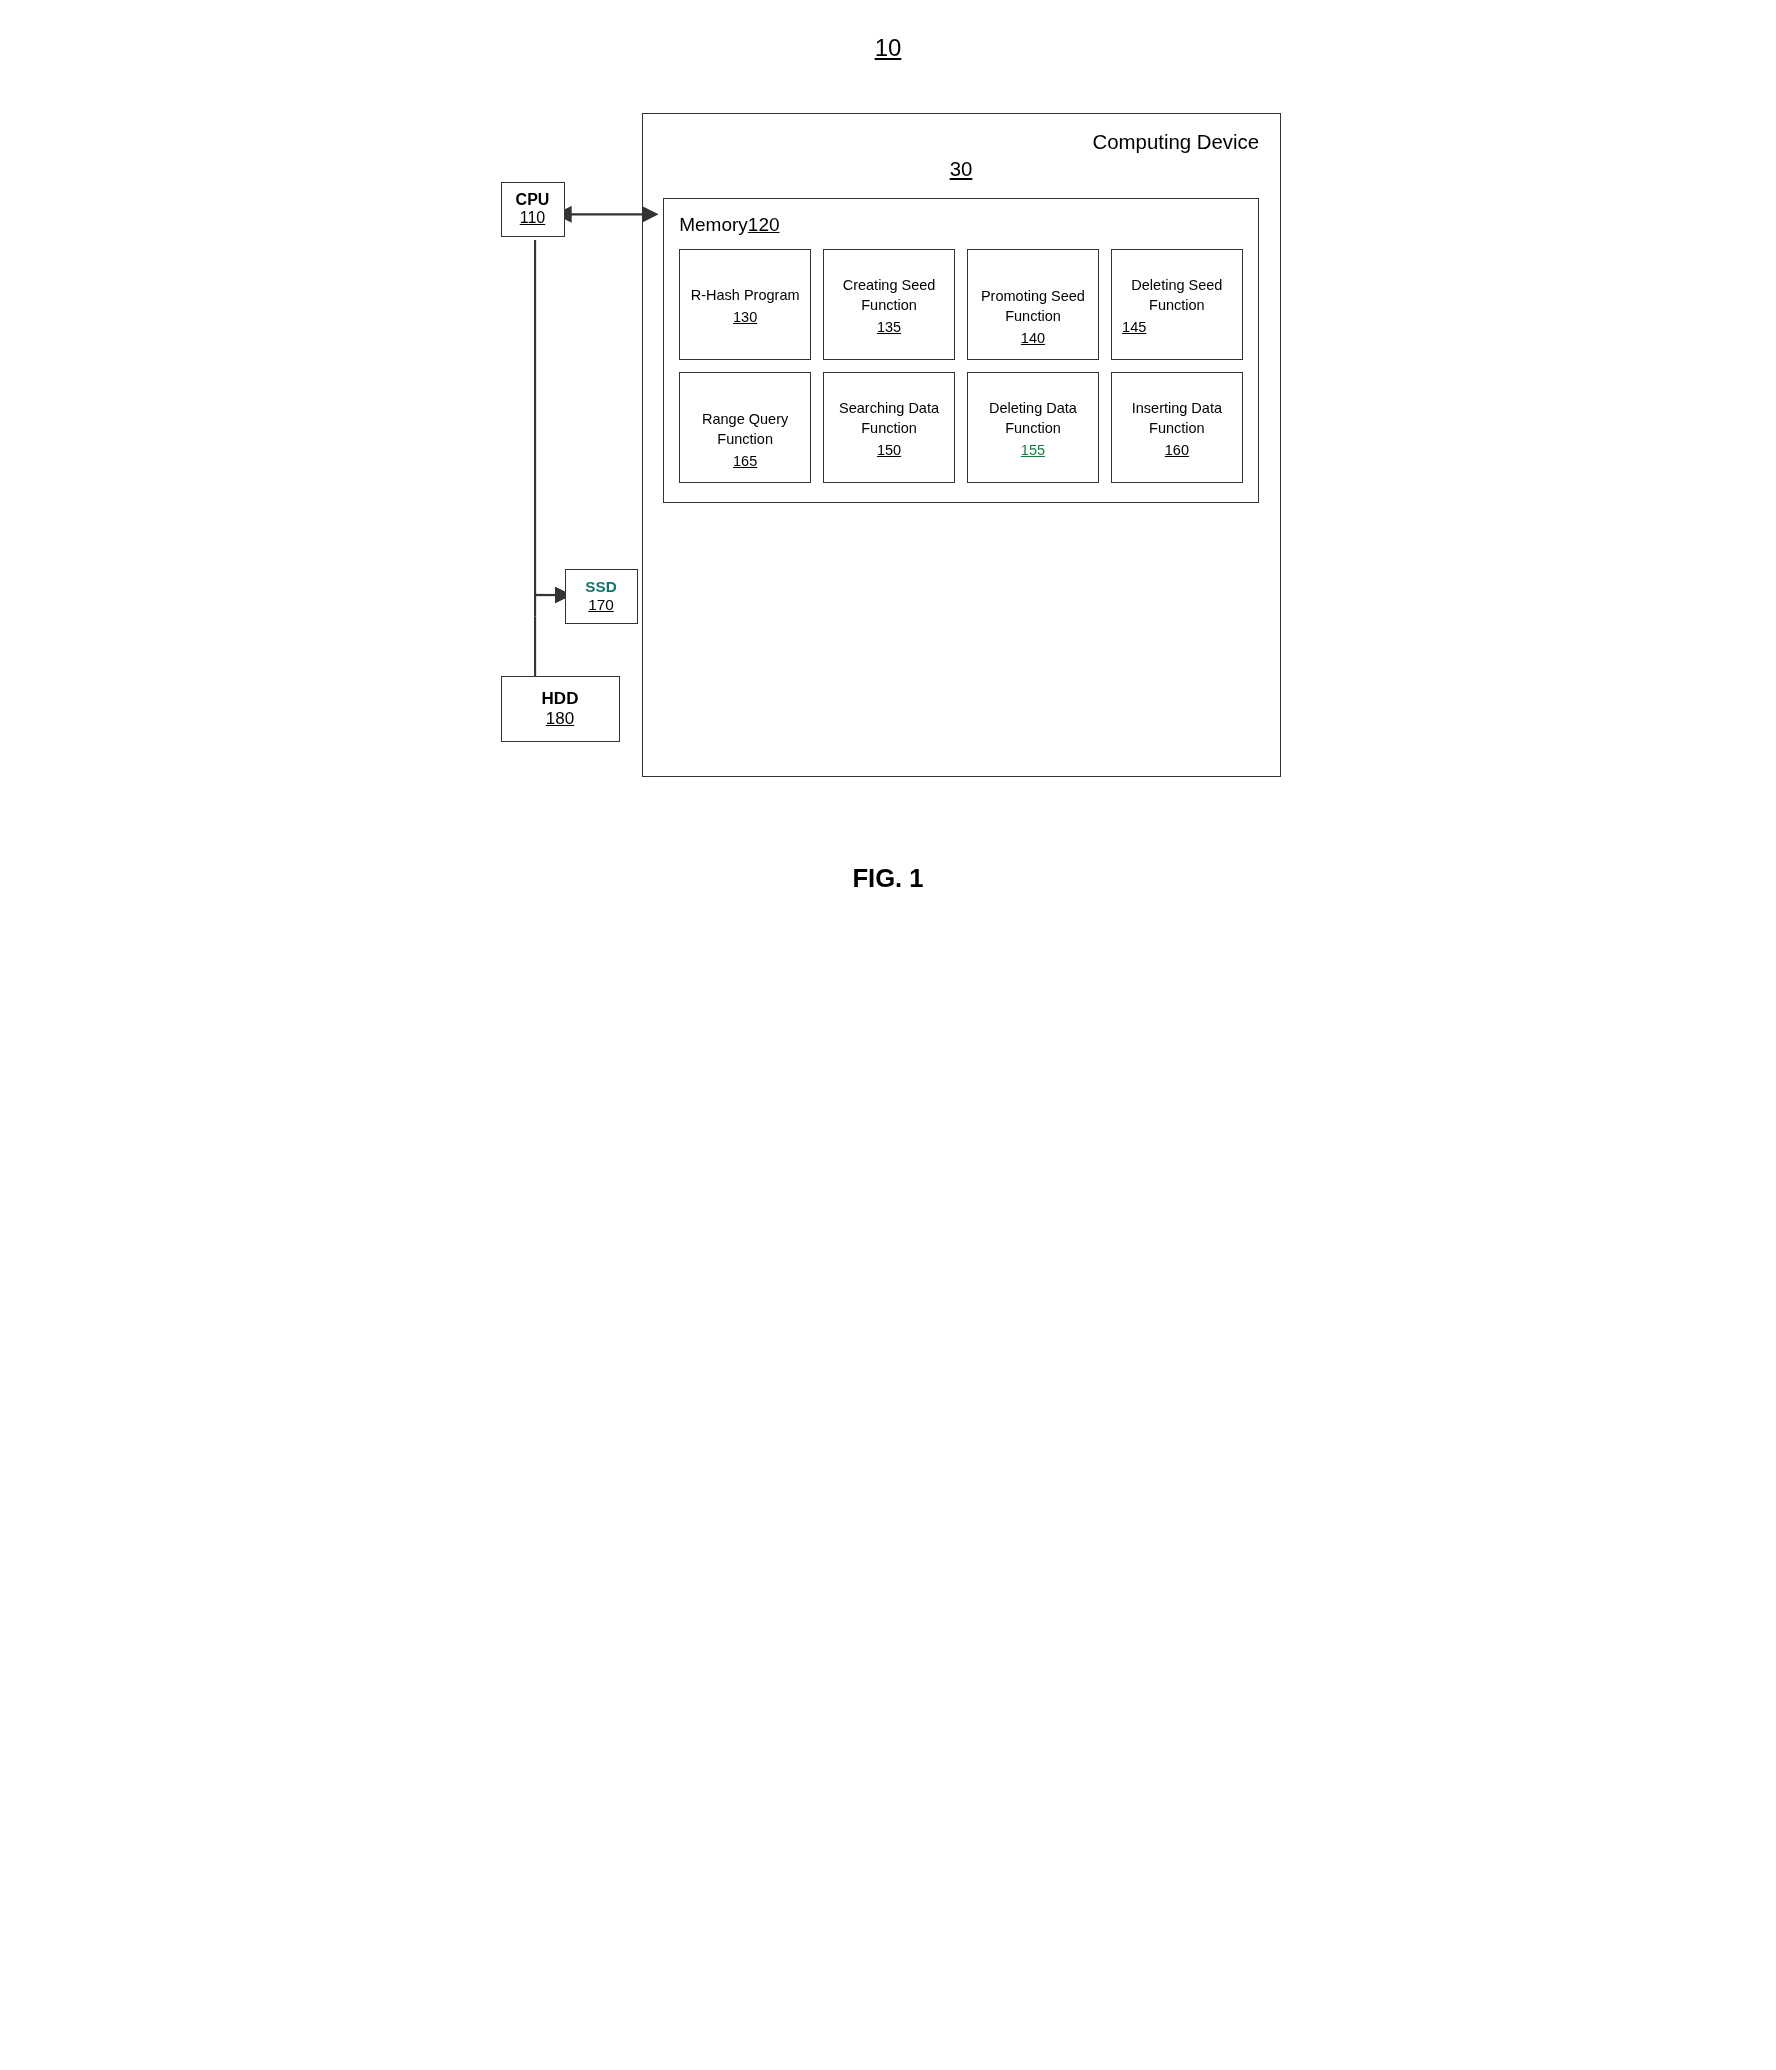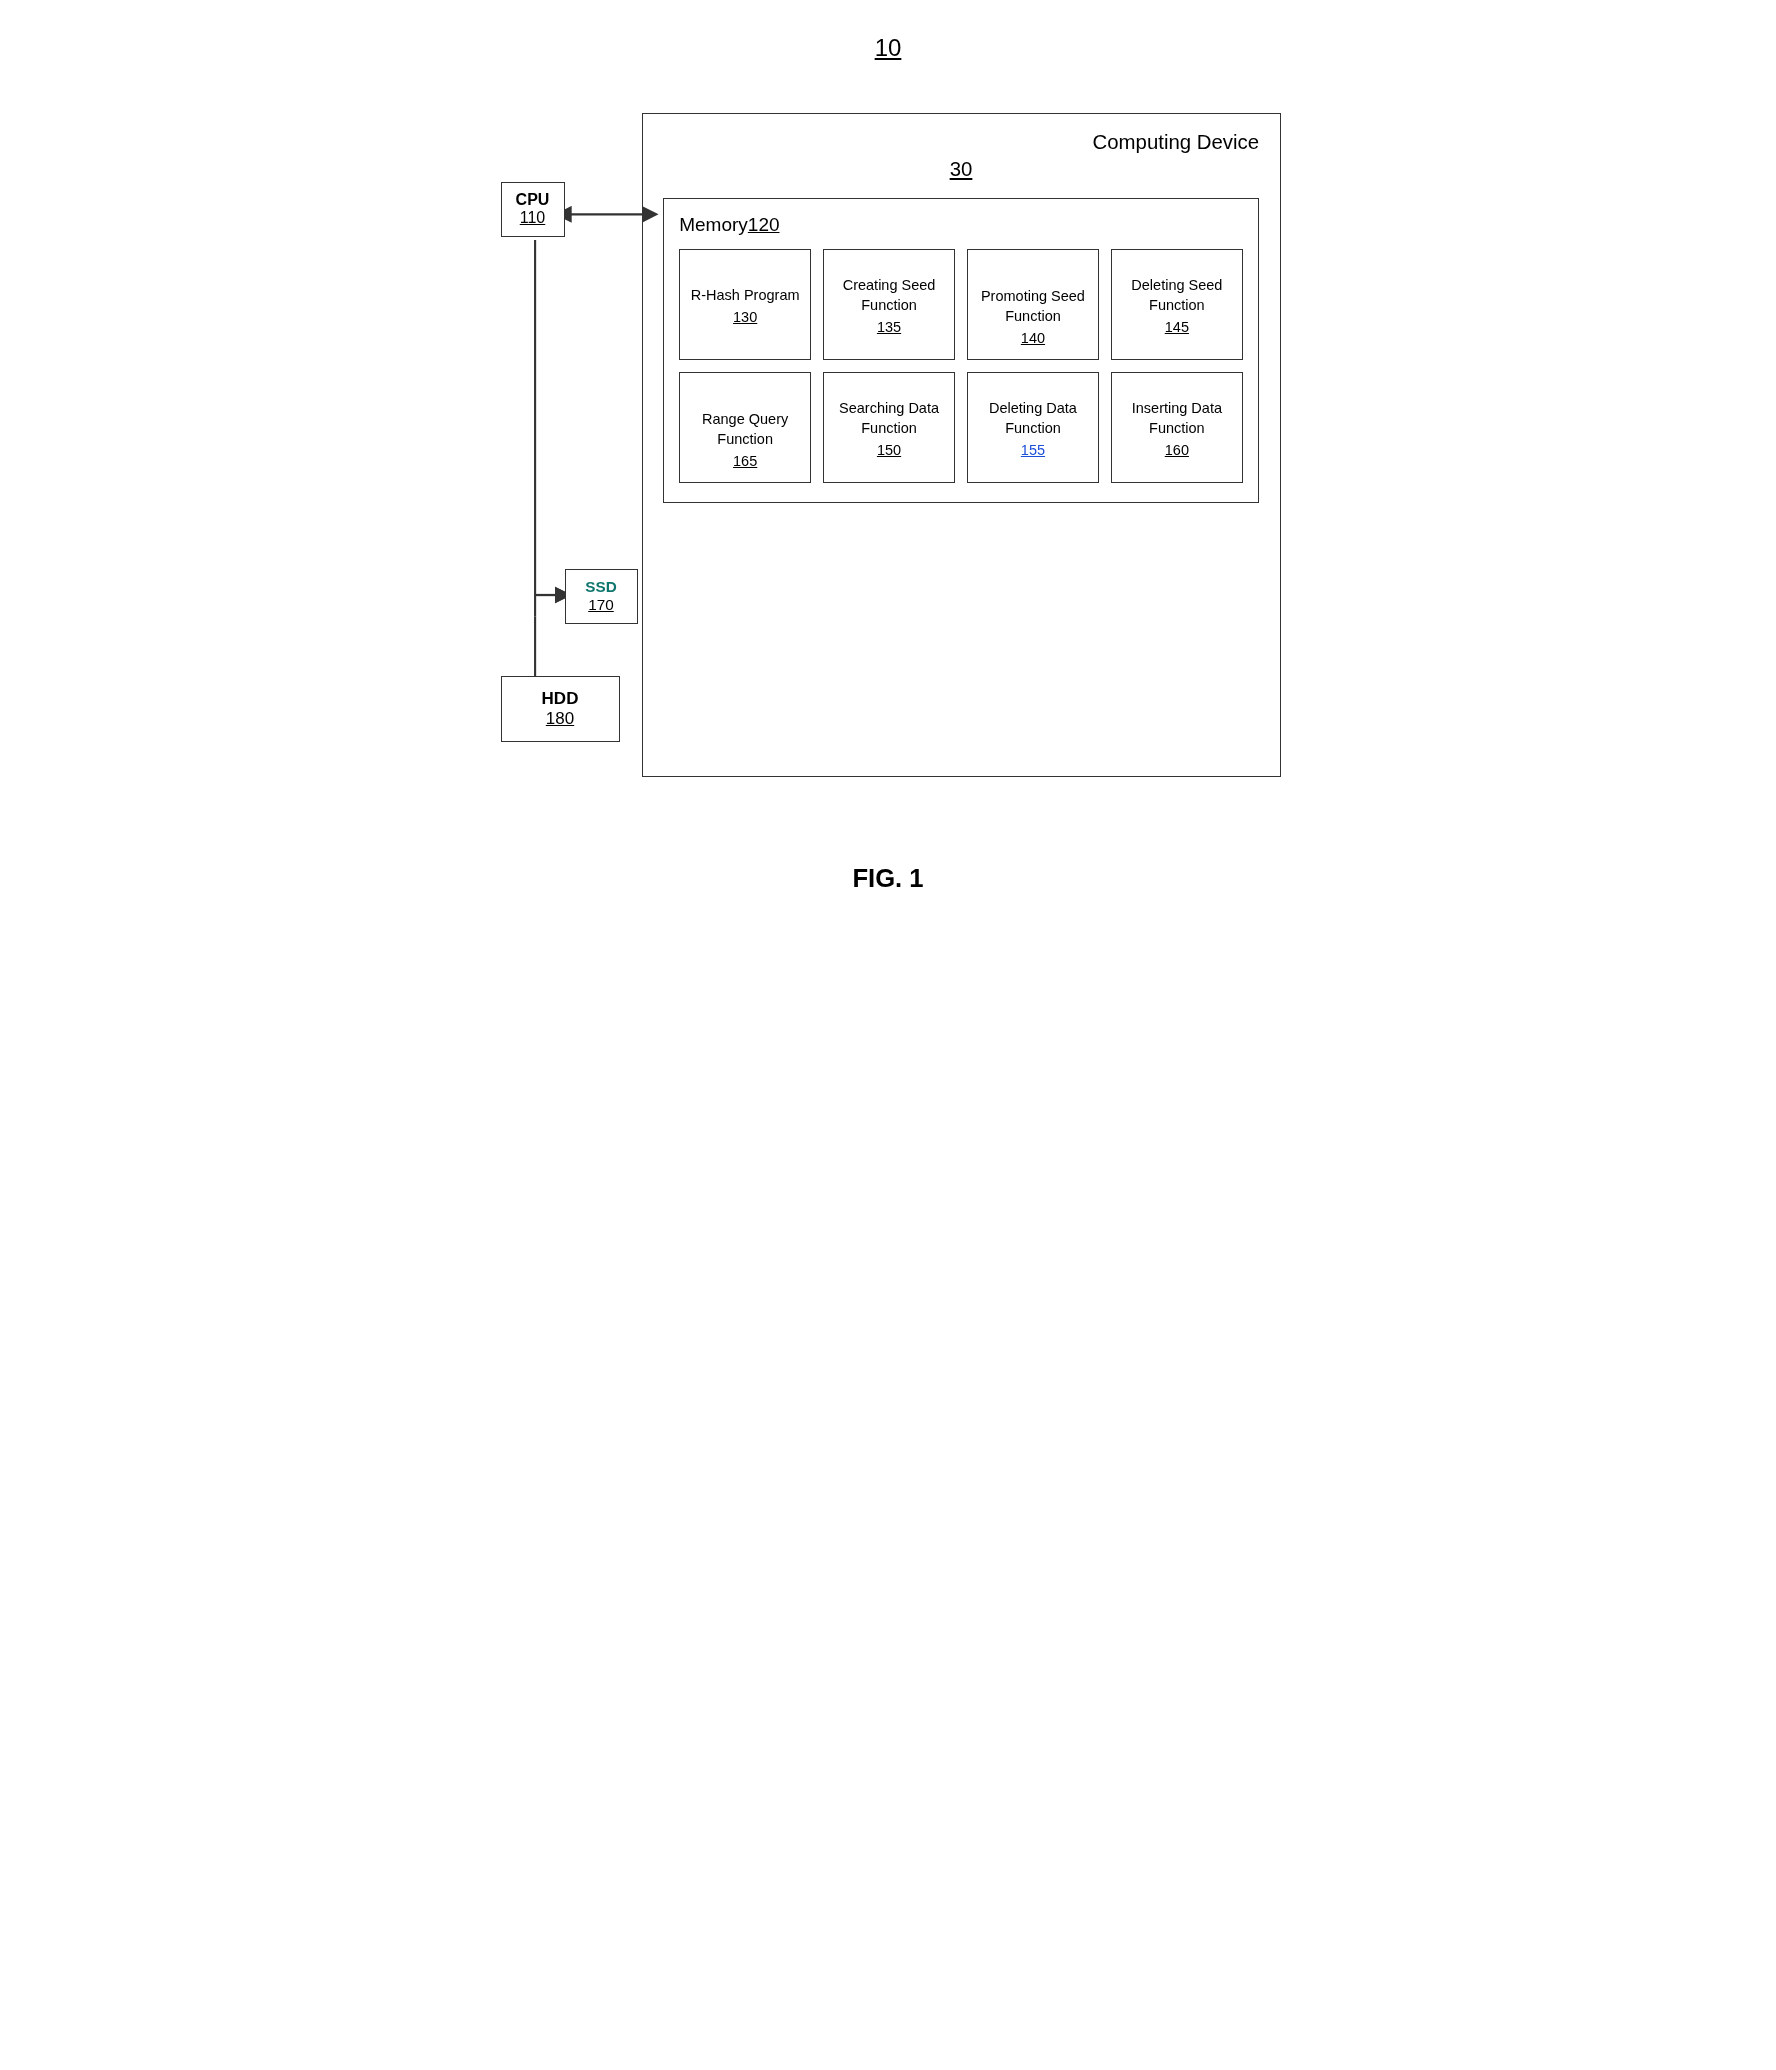--- a/index.html
+++ b/index.html
@@ -142,42 +142,42 @@
         <div style="border:1.7px solid #333; padding:13.6px 10.2px; text-align:center; display:flex; flex-direction:column; align-items:center; justify-content:center; min-height:111px;">
           <span style="font-size:14.5px; line-height:1.4; color:#000;">Creating Seed Function</span>
           <span style="font-size:14.5px; text-decoration:underline; color:#000; display:block; margin-top:3.4px;">135</span>
         </div>
 
         <div style="border:1.7px solid #333; padding:13.6px 10.2px; text-align:center; display:flex; flex-direction:column; align-items:center; justify-content:flex-end; min-height:111px;">
           <span style="font-size:14.5px; line-height:1.4; color:#000;">Promoting Seed Function</span>
           <span style="font-size:14.5px; text-decoration:underline; color:#000; display:block; margin-top:3.4px;">140</span>
         </div>
 
-        <div style="border:1.7px solid #333; padding:13.6px 10.2px; text-align:center; display:flex; flex-direction:column; align-items:center; justify-content:center; min-height:111px;">
+        <div style="border:1.7px solid #333; padding:13.6px 10.2px; text-align:center; display:flex; flex-direction:column; align-items:flex-start; justify-content:center; min-height:111px;">
           <span style="font-size:14.5px; line-height:1.4; color:#000;">Deleting Seed Function</span>
           <span style="font-size:14.5px; text-decoration:underline; color:#000; display:block; margin-top:3.4px;">145</span>
         </div>
 
       </div>
 
       <div style="display:grid; grid-template-columns: 1fr 1fr 1fr 1fr; gap:12px;">
 
         <div style="border:1.7px solid #333; padding:13.6px 10.2px; text-align:center; display:flex; flex-direction:column; align-items:center; justify-content:flex-end; min-height:111px;">
           <span style="font-size:14.5px; line-height:1.4; color:#000;">Range Query Function</span>
           <span style="font-size:14.5px; text-decoration:underline; color:#000; display:block; margin-top:3.4px;">165</span>
         </div>
 
         <div style="border:1.7px solid #333; padding:13.6px 10.2px; text-align:center; display:flex; flex-direction:column; align-items:center; justify-content:center; min-height:111px;">
           <span style="font-size:14.5px; line-height:1.4; color:#000;">Searching Data Function</span>
           <span style="font-size:14.5px; text-decoration:underline; color:#000; display:block; margin-top:3.4px;">150</span>
         </div>
 
         <div style="border:1.7px solid #333; padding:13.6px 10.2px; text-align:center; display:flex; flex-direction:column; align-items:center; justify-content:center; min-height:111px;">
           <span style="font-size:14.5px; line-height:1.4; color:#000;">Deleting Data Function</span>
-          <span style="font-size:14.5px; text-decoration:underline; color:#1d4ed8; display:block; margin-top:3.4px;">155</span>
+          <span style="font-size:14.5px; text-decoration:underline; color:#15803d; display:block; margin-top:3.4px;">155</span>
         </div>
 
         <div style="border:1.7px solid #333; padding:13.6px 10.2px; text-align:center; display:flex; flex-direction:column; align-items:center; justify-content:center; min-height:111px;">
           <span style="font-size:14.5px; line-height:1.4; color:#000;">Inserting Data Function</span>
           <span style="font-size:14.5px; text-decoration:underline; color:#000; display:block; margin-top:3.4px;">160</span>
         </div>
 
       </div>
 
     </div>

